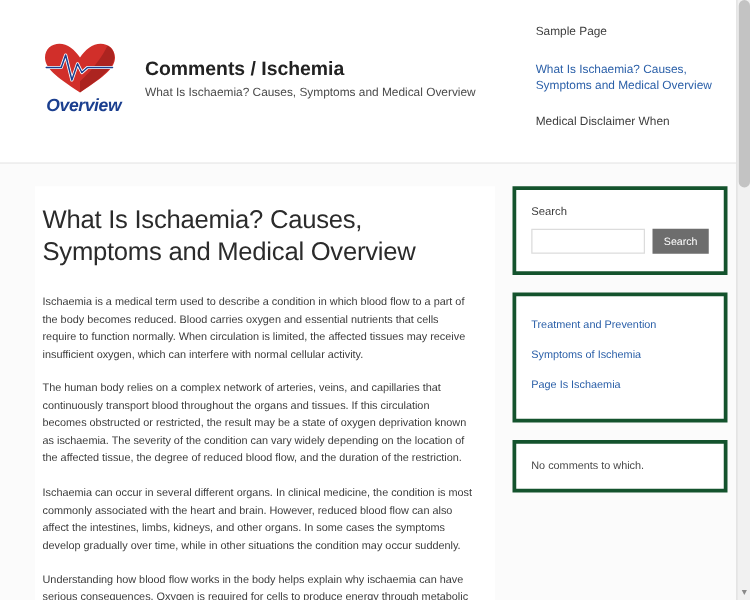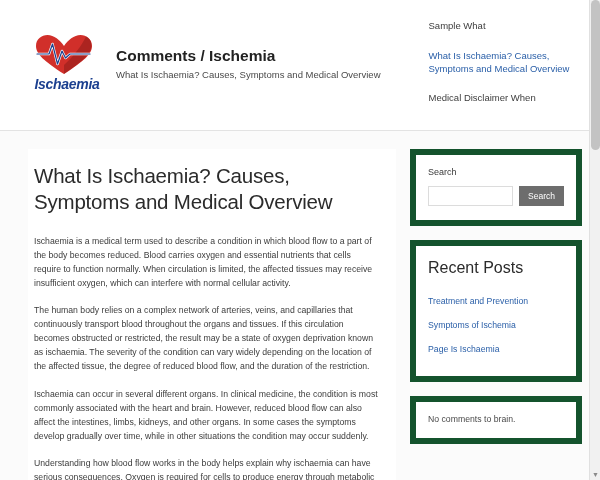--- a/index.html
+++ b/index.html
@@ -121,21 +121,21 @@
     margin: 0 0 13px 0;
   }
 
   
   .sidebar {
     width: 172px;
     flex: 0 0 172px;
   }
   .widget {
     background: #ffffff;
-    border: 6px solid #14532d;
+    border: 3px solid #14532d;
     padding: 12px 12px 14px 12px;
     margin-bottom: 14px;
   }
   .widget-title {
     font-size: 9px;
     color: #3a3a3a;
     margin: 0 0 9px 0;
     font-weight: normal;
   }
   .widget-title.big {
@@ -218,30 +218,30 @@
 <div class="site-header">
 
   <div class="brand">
     <div class="logo">
       <svg class="heart" viewBox="0 0 120 84">
         <path d="M60 80 C20 54 4 40 4 24 C4 10 15 2 27 2 C40 2 52 12 60 24 C68 12 80 2 93 2 C105 2 116 10 116 24 C116 40 100 54 60 80 Z" fill="#d12f2a"></path>
         <path d="M60 80 C82 64 104 50 112 34 C118 22 114 10 104 5 C96 22 80 44 60 62 Z" fill="#8e1b18" opacity="0.55"></path>
         <path d="M6 40 L30 40 L37 20 L47 60 L56 34 L63 48 L72 40 L112 40" fill="none" stroke="#ffffff" stroke-width="5" stroke-linejoin="round" stroke-linecap="round"></path>
         <path d="M6 40 L30 40 L37 20 L47 60 L56 34 L63 48 L72 40 L112 40" fill="none" stroke="#1b3f8f" stroke-width="2.4" stroke-linejoin="round" stroke-linecap="round"></path>
       </svg>
-      <div class="logo-word">Ischaemia</div>
+      <div class="logo-word">Overview</div>
     </div>
     <div class="brand-text">
       <p class="site-title">Comments / Ischemia</p>
       <p class="site-tagline">What Is Ischaemia? Causes, Symptoms and Medical Overview</p>
     </div>
   </div>
 
   <nav class="main-nav">
-    <a href="#" class="nav-dark">Sample What</a>
+    <a href="#" class="nav-dark">Sample Page</a>
     <a href="#">What Is Ischaemia? Causes, Symptoms and Medical Overview</a>
     <a href="#" class="nav-dark">Medical Disclaimer When</a>
   </nav>
 
 </div>
 <div class="header-rule"></div>
 
 <div class="page-wrap">
 
   <main class="content">
@@ -258,30 +258,29 @@
 
     <section class="widget">
       <h2 class="widget-title">Search</h2>
       <div class="search-row">
         <input class="search-input" type="text" placeholder="" style="">
         <button class="search-btn">Search</button>
       </div>
     </section>
 
     <section class="widget">
-      <h2 class="widget-title big">Recent Posts</h2>
       <ul class="post-list">
         <li><a href="#">Treatment and Prevention</a></li>
         <li><a href="#">Symptoms of Ischemia</a></li>
         <li><a href="#">Page Is Ischaemia</a></li>
       </ul>
     </section>
 
     <section class="widget">
-      <p class="empty-note">No comments to brain.</p>
+      <p class="empty-note">No comments to which.</p>
     </section>
 
   </aside>
 </div>
 
 <div class="scrollbar">
   <div class="arrow up">▲</div>
   <div class="thumb"></div>
   <div class="arrow down">▼</div>
 </div>

